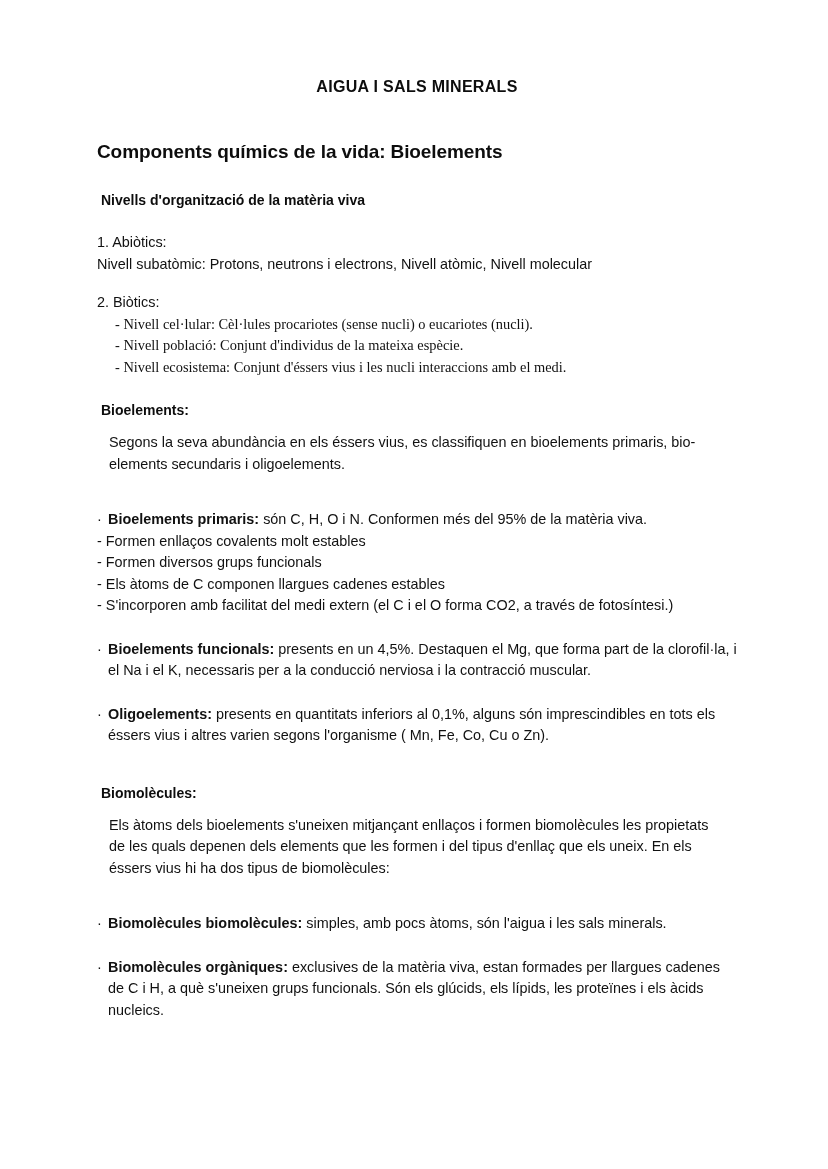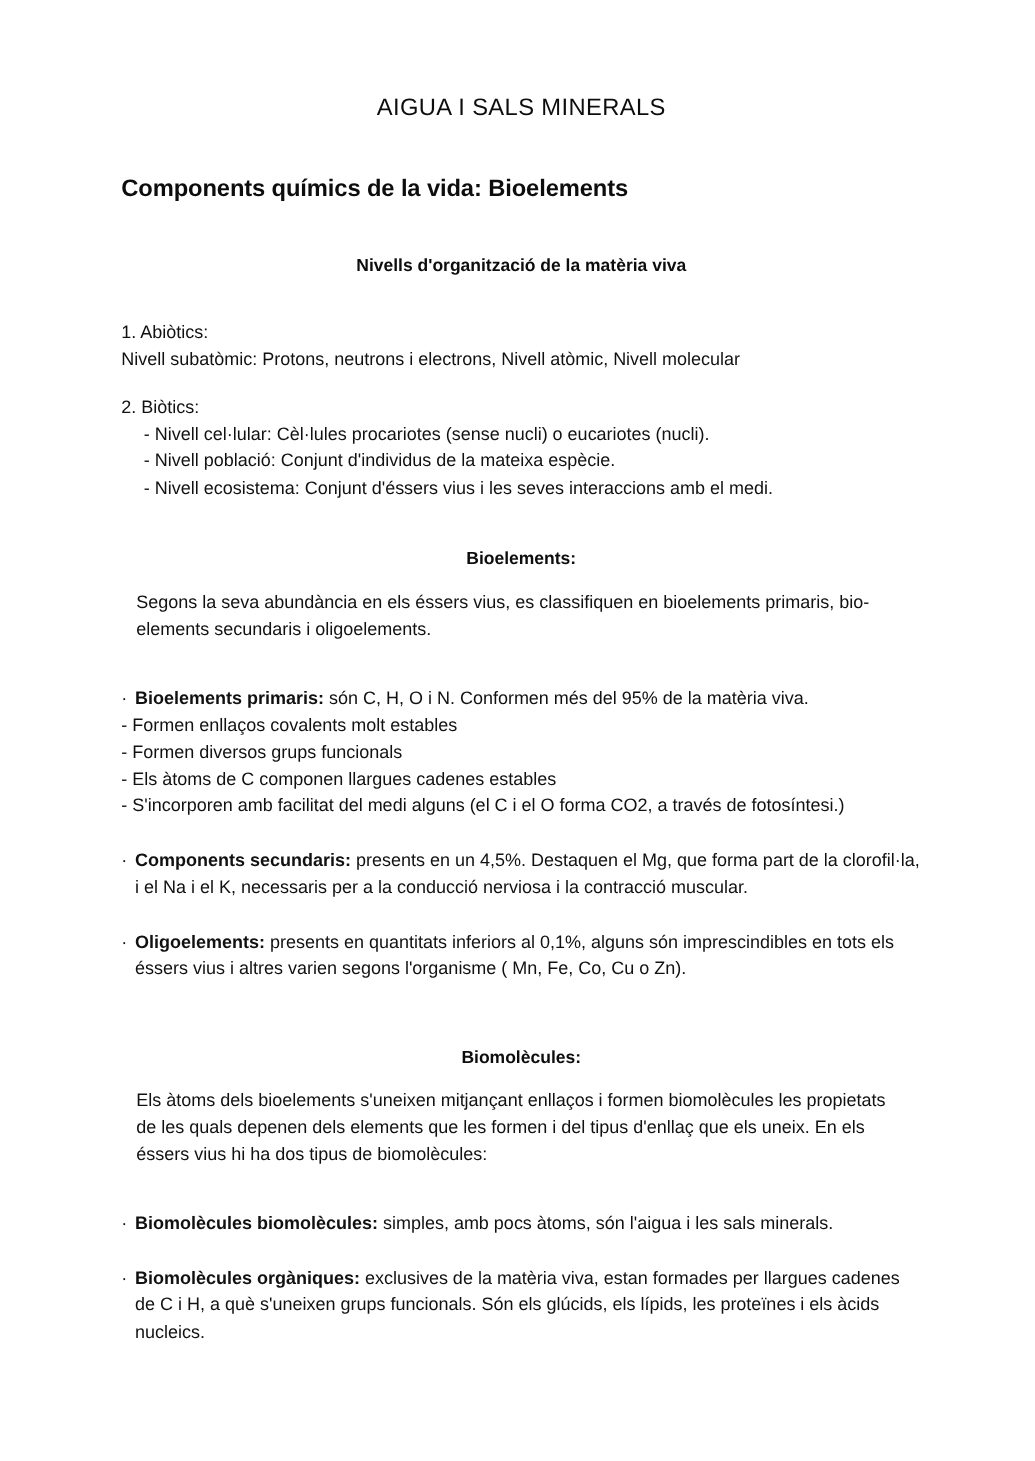--- a/index.html
+++ b/index.html
@@ -25,43 +25,42 @@
   }
   .content {
     position: absolute;
     left: 97px;
     top: 78px;
     width: 640px;
   }
 
   
   .doc-title {
-    font-size: 19px;
-    font-weight: normal;
+    font-size: 16px;
+    font-weight: bold;
     text-align: center;
     letter-spacing: 0.3px;
     margin: 0 0 0 0;
     line-height: 18px;
     color: #0d0d0d;
   }
   .h1 {
     font-size: 19px;
     font-weight: bold;
     margin: 0;
     line-height: 24px;
     color: #0d0d0d;
     letter-spacing: -0.1px;
   }
   .h2 {
     font-size: 14px;
     font-weight: bold;
-    margin: 16px;
+    margin: 4px;
     line-height: 20px;
     color: #0d0d0d;
-    text-align: center;
   }
   .para {
     font-size: 14.4px;
     font-weight: normal;
     line-height: 21.5px;
     margin: 12px;
     color: #111111;
   }
   .para b, .lead {
     font-weight: bold;
@@ -75,20 +74,21 @@
   }
   .dash-list {
     list-style: none;
     margin: 0;
     padding: 0 0 0 18px;
   }
   .dash-list li {
     font-size: 14.4px;
     line-height: 21.5px;
     color: #111111;
+    font-family: Liberation Serif, serif;
   }
   .bullet-block {
     position: relative;
     padding-left: 11px;
     font-size: 14.4px;
     line-height: 21.5px;
     color: #111111;
   }
   .bullet-block .dot {
     position: absolute;
@@ -129,47 +129,47 @@
     <div class="line">1. Abiòtics:</div>
     <div class="line">Nivell subatòmic: Protons, neutrons i electrons, Nivell atòmic, Nivell molecular</div>
 
     <div class="gap-sm"></div>
 
     <div class="line">2. Biòtics:</div>
 
     <ul class="dash-list">
       <li>- Nivell cel·lular: Cèl·lules procariotes (sense nucli) o eucariotes (nucli).</li>
       <li>- Nivell població: Conjunt d'individus de la mateixa espècie.</li>
-      <li>- Nivell ecosistema: Conjunt d'éssers vius i les seves interaccions amb el medi.</li>
+      <li>- Nivell ecosistema: Conjunt d'éssers vius i les nucli interaccions amb el medi.</li>
     </ul>
 
     <div class="gap-md"></div>
 
     <div class="h2">Bioelements:</div>
 
     <div class="para">Segons la seva abundància en els éssers vius, es classifiquen en bioelements primaris, bio-elements secundaris i oligoelements.</div>
 
     <div class="gap-lg"></div>
 
     <div class="bullet-block">
       <span class="dot">·</span>
       <span class="lead">Bioelements primaris:</span><span> són C, H, O i N. Conformen més del 95% de la matèria viva.</span>
     </div>
 
 
     <div class="line">- Formen enllaços covalents molt estables</div>
     <div class="line">- Formen diversos grups funcionals</div>
     <div class="line">- Els àtoms de C componen llargues cadenes estables</div>
-    <div class="line">- S'incorporen amb facilitat del medi alguns (el C i el O forma CO2, a través de fotosíntesi.)</div>
+    <div class="line">- S'incorporen amb facilitat del medi extern (el C i el O forma CO2, a través de fotosíntesi.)</div>
 
     <div class="gap-lg"></div>
 
     <div class="bullet-block">
       <span class="dot">·</span>
-      <span class="lead">Components secundaris:</span><span> presents en un 4,5%. Destaquen el Mg, que forma part de la clorofil·la, i el Na i el K, necessaris per a la conducció nerviosa i la contracció muscular.</span>
+      <span class="lead">Bioelements funcionals:</span><span> presents en un 4,5%. Destaquen el Mg, que forma part de la clorofil·la, i el Na i el K, necessaris per a la conducció nerviosa i la contracció muscular.</span>
     </div>
 
     <div class="gap-lg"></div>
 
     <div class="bullet-block">
       <span class="dot">·</span>
       <span class="lead">Oligoelements:</span><span> presents en quantitats inferiors al 0,1%, alguns són imprescindibles en tots els éssers vius i altres varien segons l'organisme ( Mn, Fe, Co, Cu o Zn).</span>
     </div>
 
     <div class="gap-xl"></div>

